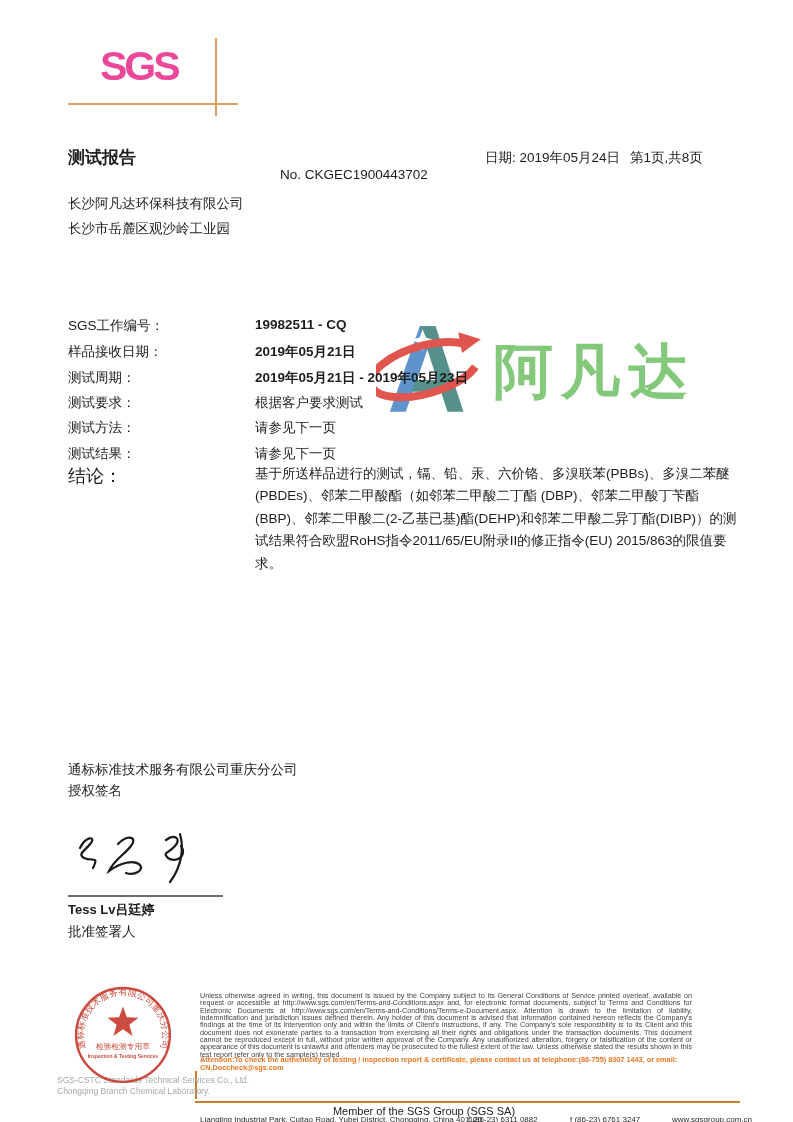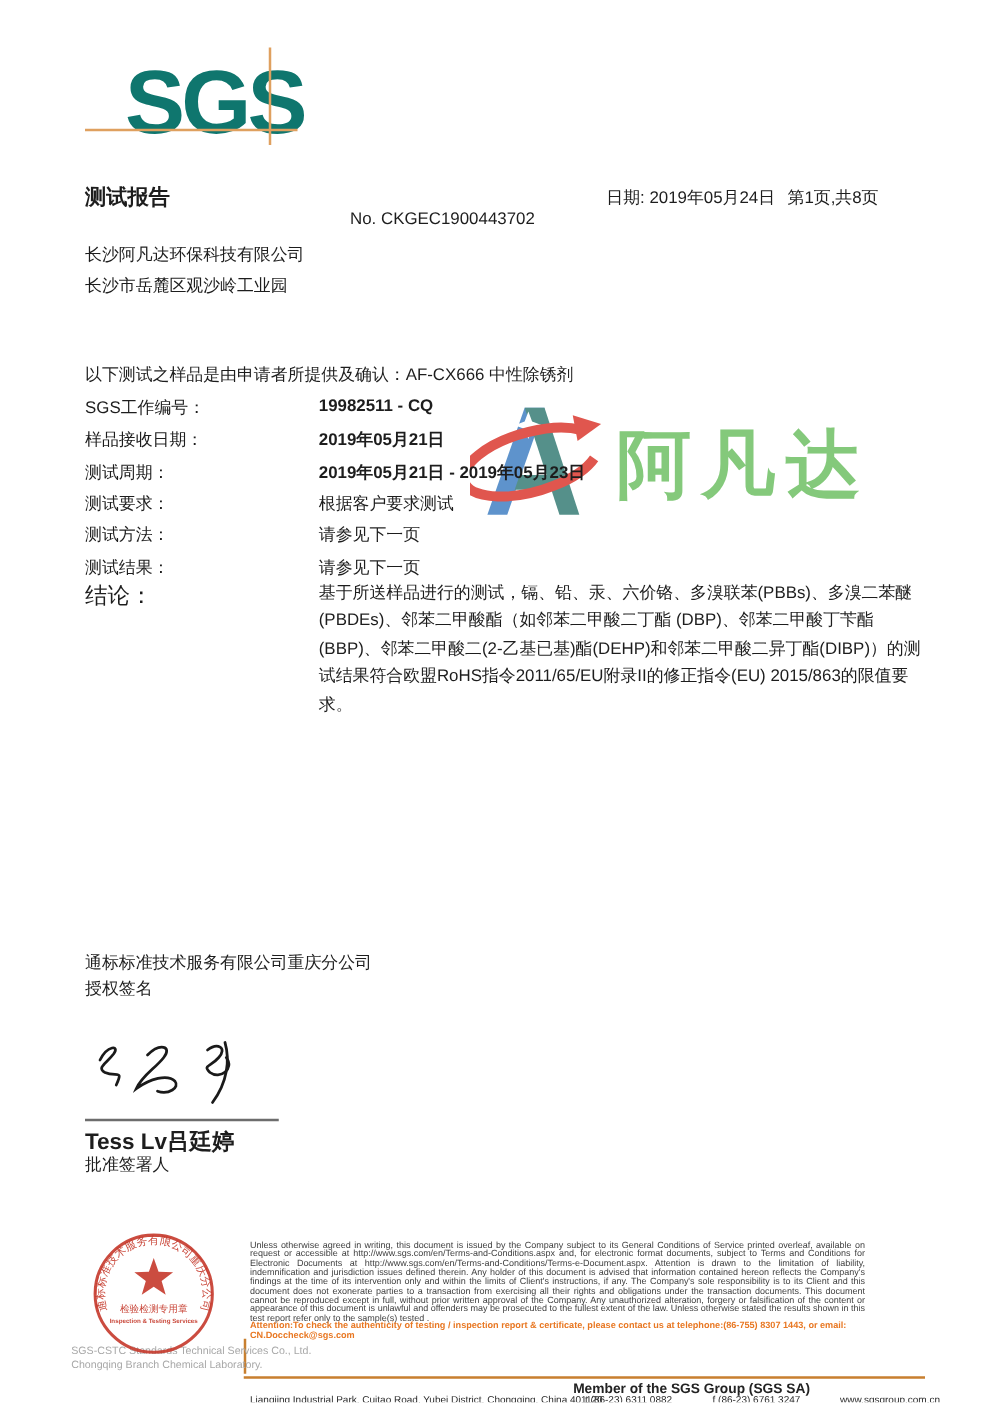--- a/index.html
+++ b/index.html
@@ -1,21 +1,21 @@
 <!DOCTYPE html>
 <html><head>
 <meta charset="utf-8">
 <style>
   html,body{margin:0;padding:0;background:#ffffff;}
   #page{position:relative;width:793px;height:1122px;background:#fff;overflow:hidden;
         font-family:"Liberation Sans","DejaVu Sans",sans-serif;color:#1d1d1d;}
   .abs{position:absolute;}
 
   
-  .sgs-logo{left:100px;top:46px;font-size:72px;font-weight:bold;color:#0f766e;
+  .sgs-logo{left:100px;top:46px;font-size:41px;font-weight:bold;color:#ec4899;
             letter-spacing:-3px;line-height:1;}
   .cross-v{left:215px;top:38px;width:2px;height:78px;background:#dfa05f;}
   .cross-h{left:68px;top:103px;width:170px;height:2px;background:#dfa05f;}
 
   
   .doc-title{left:68px;top:146px;font-size:17px;font-weight:bold;}
   .report-no{left:280px;top:167px;font-size:13.5px;}
   .doc-date{left:485px;top:149px;font-size:13.5px;}
   .page-info{left:630px;top:149px;font-size:13.5px;}
 
@@ -36,39 +36,39 @@
 
   
   .watermark{left:376px;top:318px;width:318px;height:100px;z-index:0;}
   .content{z-index:1;}
 
   
   .sig-company{left:68px;top:761px;font-size:13.5px;}
   .sig-label{left:68px;top:782px;font-size:13.5px;}
   .sig-svg{left:68px;top:824px;width:152px;height:68px;}
   .sig-line{left:68px;top:895px;width:155px;height:2px;background:#6d6d6d;}
-  .signer{left:68px;top:901px;font-size:18px;font-weight:bold;}
+  .signer{left:68px;top:901px;font-size:13px;font-weight:bold;}
   .signer-role{left:68px;top:923px;font-size:13.5px;}
 
   
   .legal{left:200px;top:992px;width:492px;font-size:7.2px;line-height:7.35px;
          text-align:justify;color:#3f3f3f;}
   .attention{left:200px;top:1056px;width:492px;font-size:7.3px;line-height:7.6px;
              font-weight:bold;color:#e87722;}
   .addr-row{left:200px;width:545px;height:13px;font-size:8px;color:#2a2a2a;margin-top:43px;}
   .addr-row .a-text{position:absolute;left:0;}
   .addr-row .a-post{position:absolute;left:205px;}
   .addr-row .a-tel{position:absolute;left:268px;}
   .addr-row .a-fax{position:absolute;left:370px;}
   .addr-row .a-extra{position:absolute;left:472px;}
   .addr-en{top:1072px;}
   .addr-cn{top:1087px;font-weight:bold;font-size:8.4px;}
   .orange-vbar{left:195px;top:1071px;width:2px;height:28px;background:#c87f2f;}
   .orange-hr{left:195px;top:1101px;width:545px;height:2px;background:#c87f2f;}
-  .member{left:200px;top:1105px;width:448px;text-align:right;font-size:11px;color:#222;font-weight:bold;}
+  .member{left:200px;top:1105px;width:448px;text-align:center;font-size:11px;color:#222;}
 
   
   .stamp-svg{left:56px;top:983px;width:136px;height:106px;z-index:2;}
   .stamp-cap{left:57px;top:1075px;font-size:8.5px;line-height:11px;color:#a8a8a8;z-index:1;}
 </style>
 </head>
 <body>
 
 <div id="page">
 
@@ -91,21 +91,20 @@
   <div class="abs cross-h content"></div>
 
   <div class="abs doc-title content">测试报告</div>
   <div class="abs report-no content">No. CKGEC1900443702</div>
   <div class="abs doc-date content">日期: 2019年05月24日</div>
   <div class="abs page-info content">第1页,共8页</div>
 
   <div class="abs appl-name content">长沙阿凡达环保科技有限公司</div>
   <div class="abs appl-addr content">长沙市岳麓区观沙岭工业园</div>
 
-  <div class="abs sample-stmt content">以下测试之样品是由申请者所提供及确认：AF-CX666 中性除锈剂</div>
 
   <div class="abs row-label r0 content">SGS工作编号：</div>
   <div class="abs row-value r0 bold content">19982511 - CQ</div>
   <div class="abs row-label r1 content">样品接收日期：</div>
   <div class="abs row-value r1 bold content">2019年05月21日</div>
   <div class="abs row-label r2 content">测试周期：</div>
   <div class="abs row-value r2 bold content">2019年05月21日 - 2019年05月23日</div>
   <div class="abs row-label r3 content">测试要求：</div>
   <div class="abs row-value r3 content">根据客户要求测试</div>
   <div class="abs row-label r4 content">测试方法：</div>

